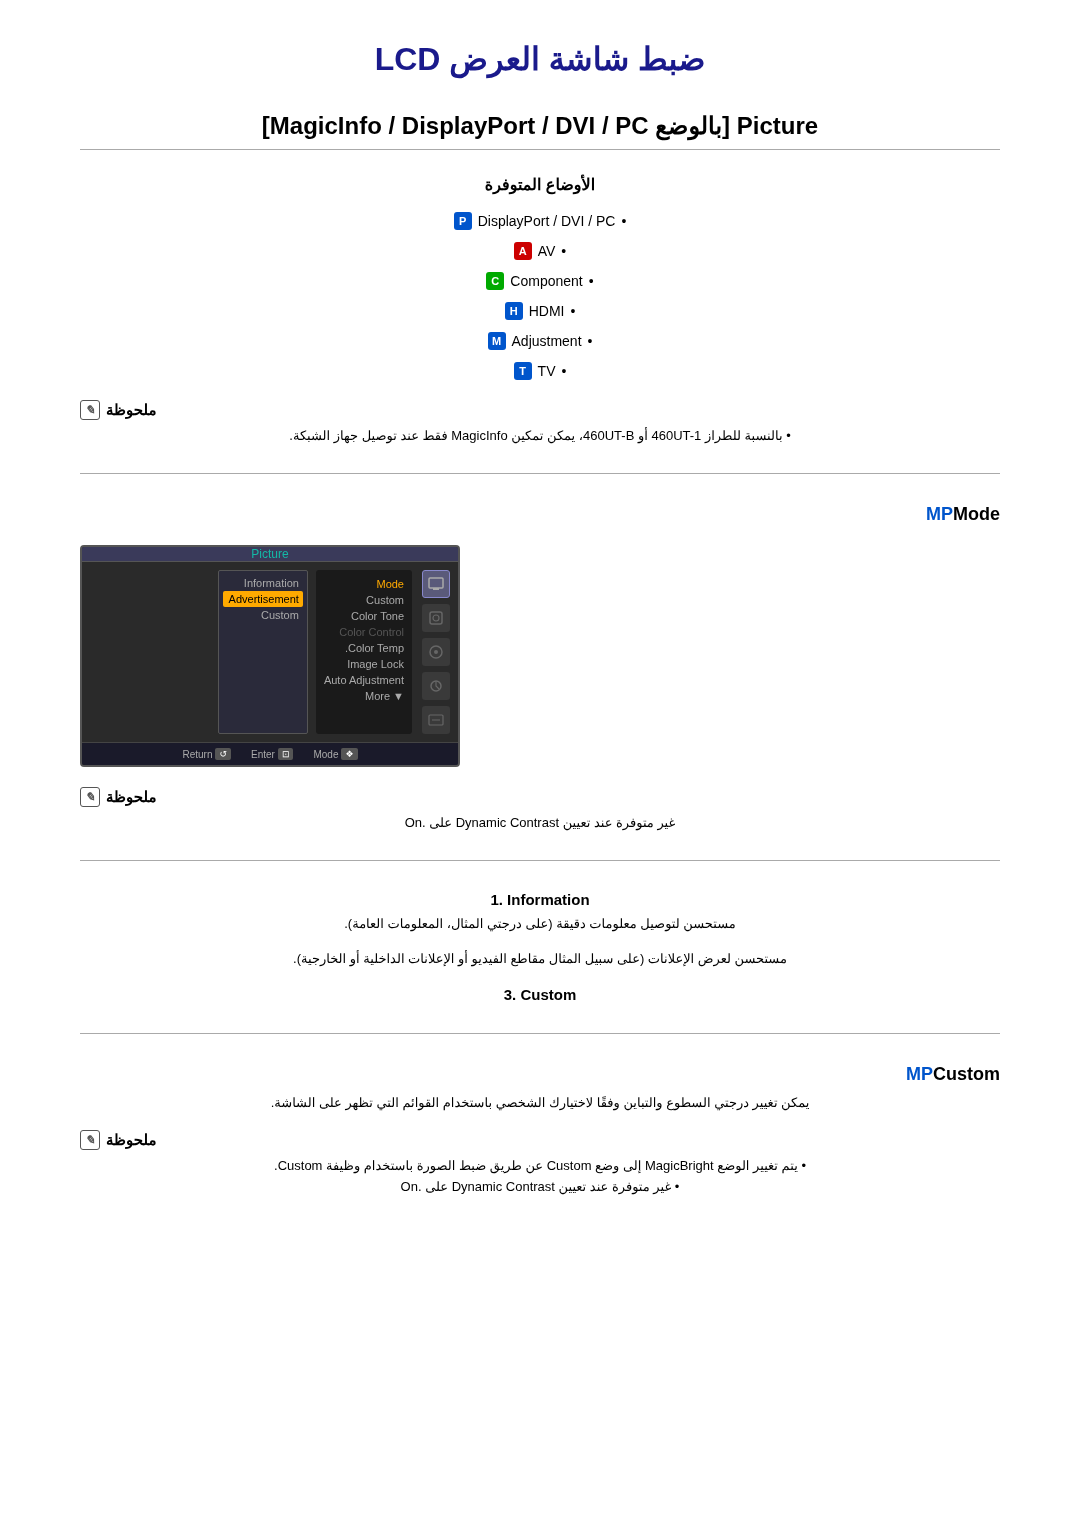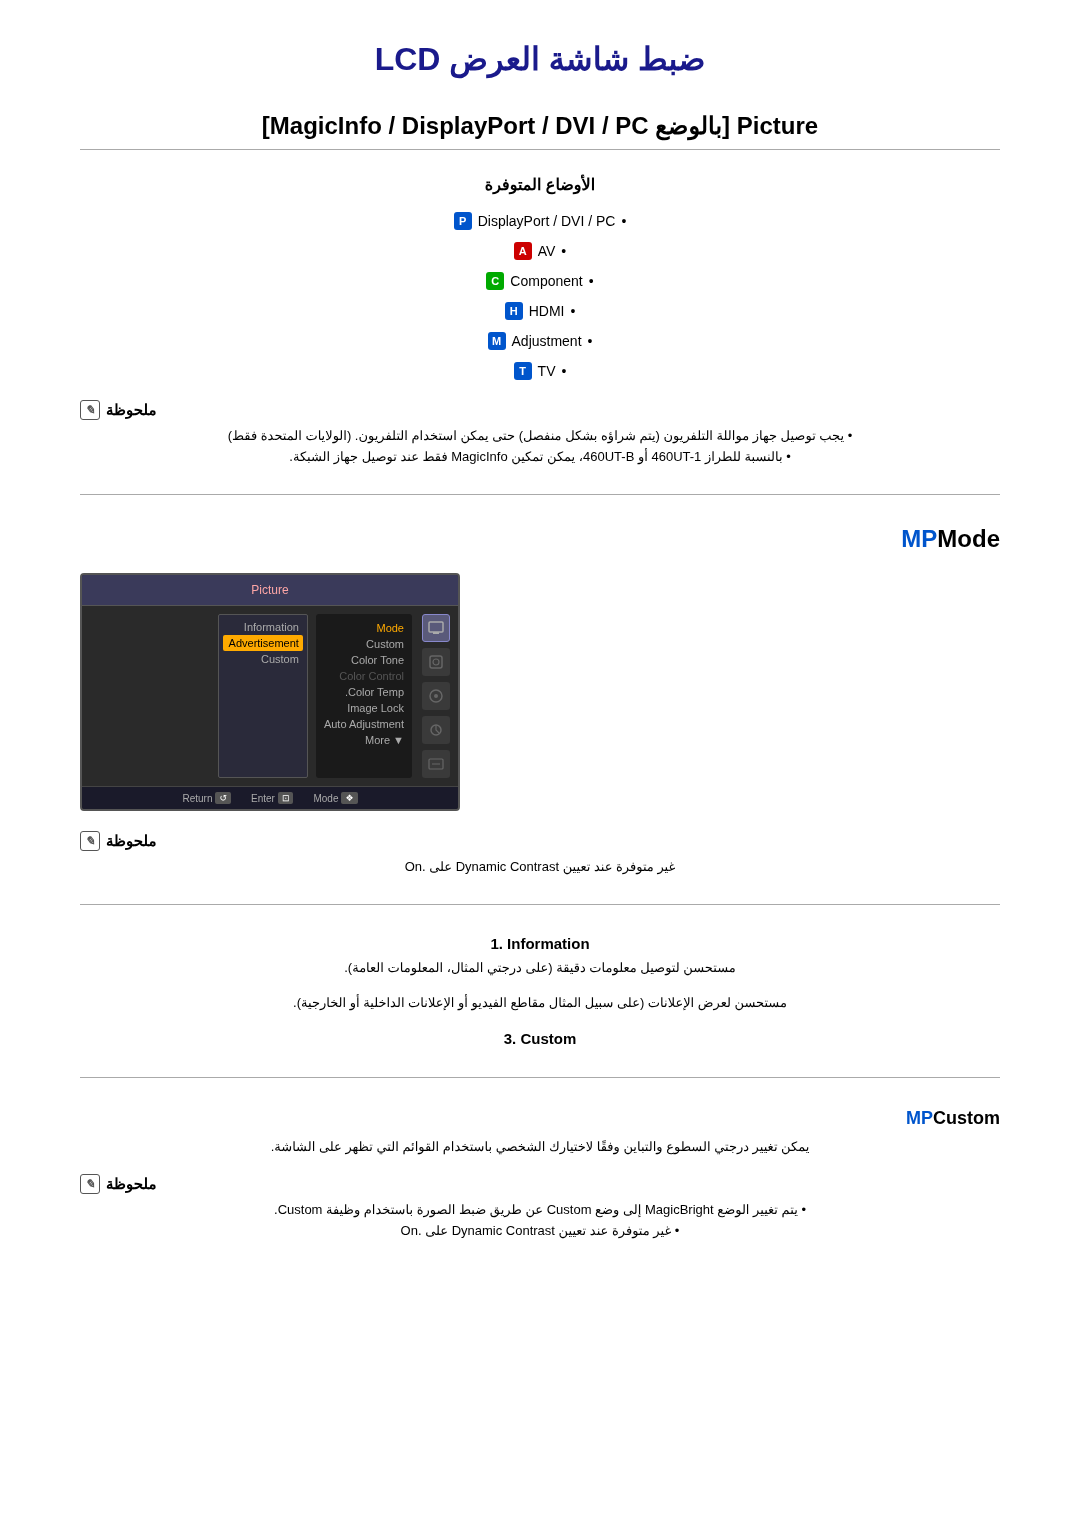--- a/index.html
+++ b/index.html
@@ -123,21 +123,21 @@
 
     
     .picture-menu-container {
       display: flex;
       justify-content: flex-end;
       margin: 20px 0 10px 0;
     }
 
     .mp-mode-label {
       text-align: right;
-      font-size: 24px;
+      font-size: 18px;
       font-weight: bold;
       margin-bottom: 16px;
       direction: ltr;
     }
 
     .mp-label {
       color: #0055cc;
       font-weight: bold;
     }
 
@@ -146,23 +146,23 @@
       border: 2px solid #555;
       border-radius: 4px;
       width: 380px;
       padding: 0;
       overflow: hidden;
     }
 
     .screen-title-bar {
       background: #3a3a5a;
       text-align: center;
-      color: #fca5a5;
+      color: #14b8a6;
       font-size: 12px;
-      padding: 8px;
+      padding: 0;
       border-bottom: 1px solid #555;
     }
 
     .screen-body {
       display: flex;
       padding: 8px;
       gap: 6px;
     }
 
     .screen-sidebar {
@@ -336,21 +336,20 @@
     <span>TV</span>
     <span> •</span>
   </li>
 </ul>
 
 <div class="note-box">
   <div class="note-header">
     <span>ملحوظة</span>
     <span class="note-icon">✎</span>
   </div>
-  <div class="note-item">يجب توصيل جهاز مواللة التلفريون (يتم شراؤه بشكل منفصل) حتى يمكن استخدام التلفريون. (الولايات المتحدة فقط)</div>
   <div class="note-item">بالنسبة للطراز 460UT-1 أو 460UT-B، يمكن تمكين MagicInfo فقط عند توصيل جهاز الشبكة.</div>
 </div>
 
 <hr class="divider">
 
 <div class="mp-mode-label">
   <span class="mp-label">MP</span><span>Mode</span>
 </div>
 
 <div class="picture-menu-container">

